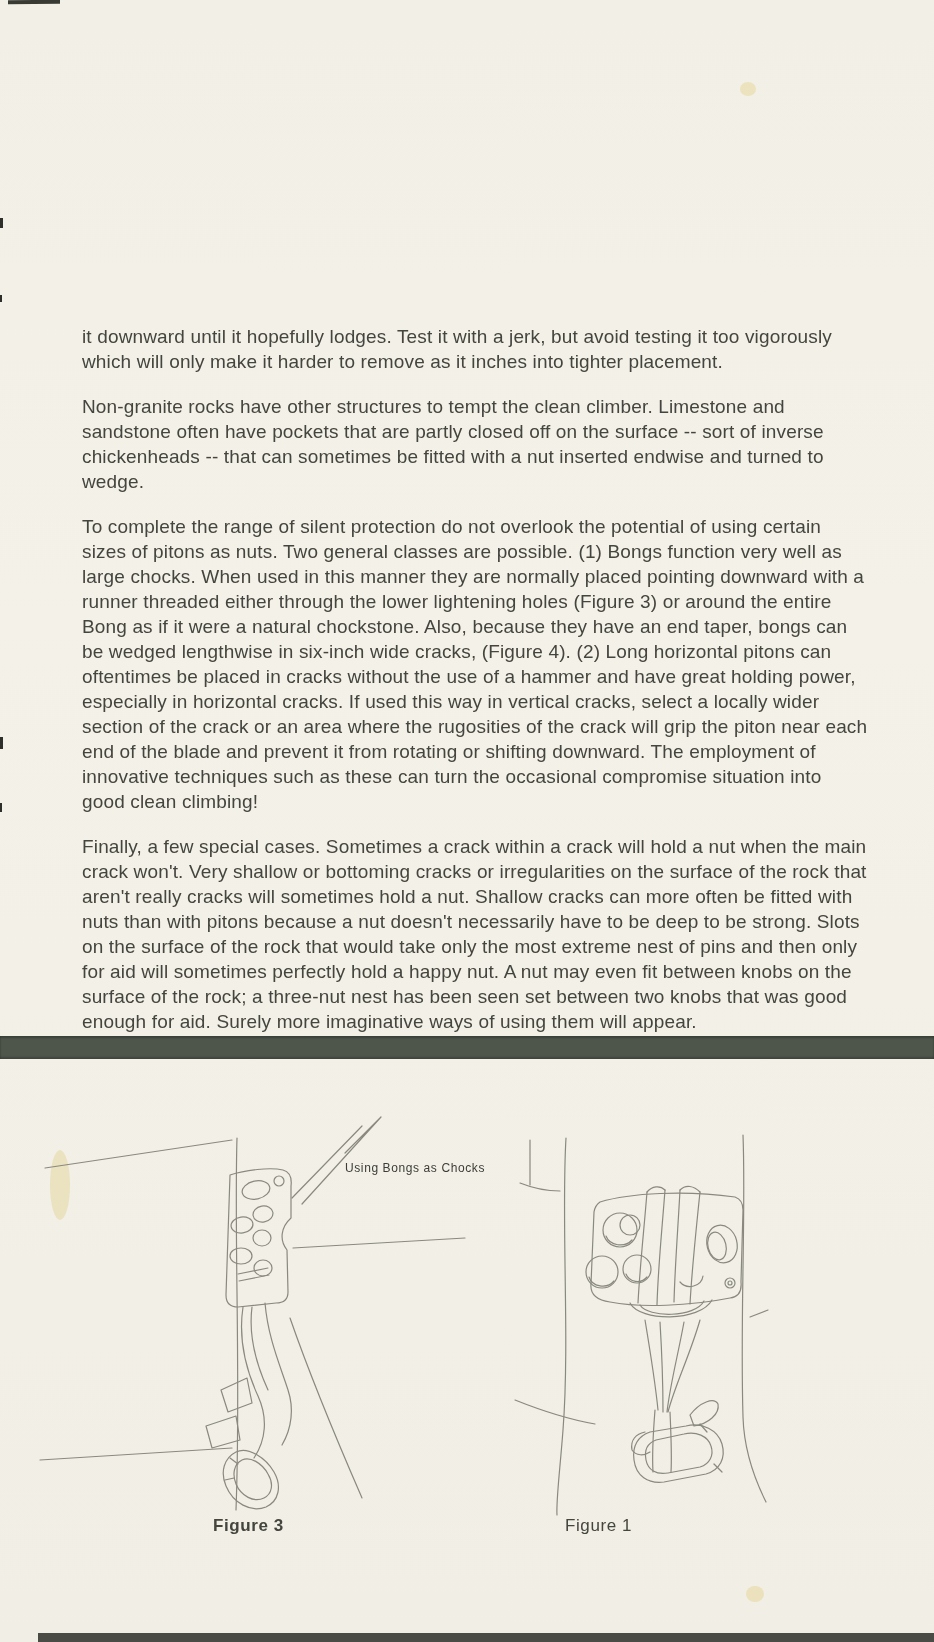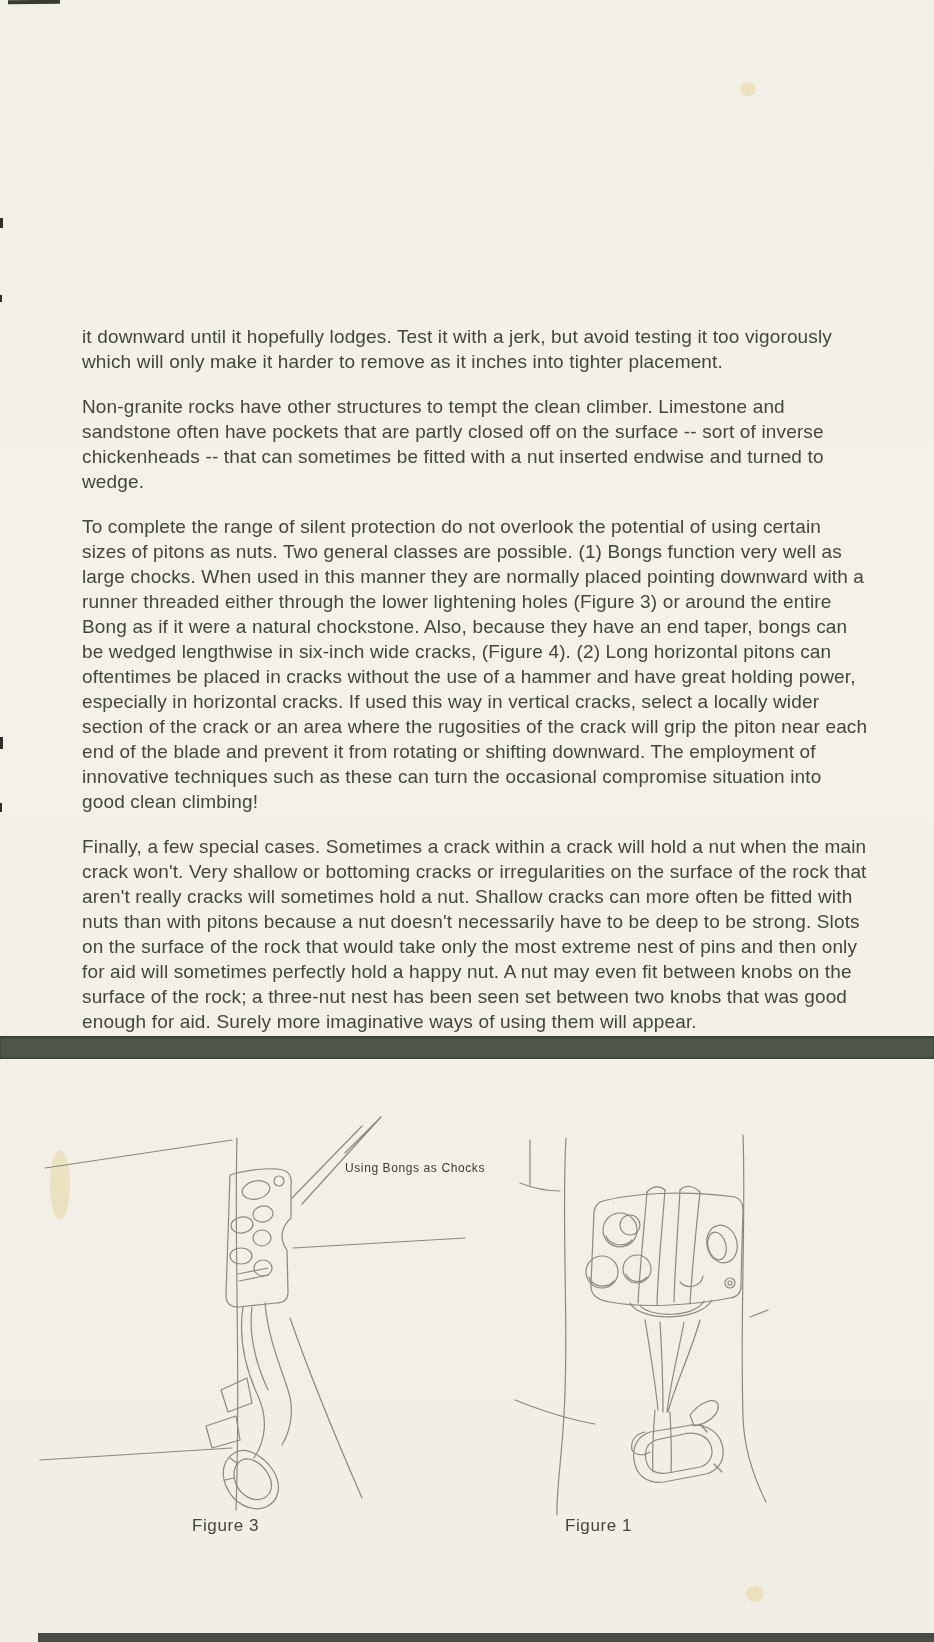--- a/index.html
+++ b/index.html
@@ -44,21 +44,21 @@
     white-space: nowrap;
   }
   .fig-label {
     position: absolute;
     top: 456px;
     color: #45453f;
     font-size: 17px;
     letter-spacing: 0.6px;
     white-space: nowrap;
   }
-  .fig-label.f3 { left: 192px; }
+  .fig-label.f3 { left: 213px; font-weight: bold; }
   .fig-label.f4 { left: 565px; }
   .edge-tick { position: absolute; left: 0; background: #2e2e2a; }
   .tick1 { top: 218px; width: 3px; height: 10px; }
   .tick2 { top: 295px; width: 2px; height: 7px; }
   .tick3 { top: 737px; width: 3px; height: 12px; }
   .tick4 { top: 803px; width: 2px; height: 9px; }
   .corner-sliver { position: absolute; left: 8px; top: 0; width: 52px; height: 4px; background: #3a3a35; transform: rotate(-0.6deg); }
   .stain { position: absolute; border-radius: 50%; }
   .stain1 { left: 50px; top: 1150px; width: 20px; height: 70px; background: rgba(226,208,146,0.45); }
   .stain2 { left: 740px; top: 82px; width: 16px; height: 14px; background: rgba(232,215,150,0.5); }

